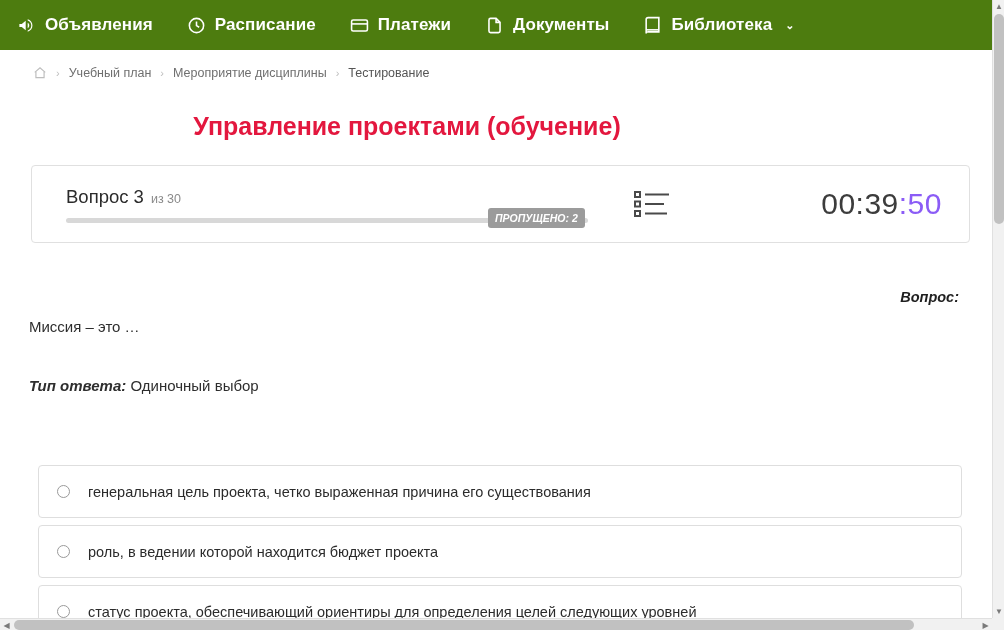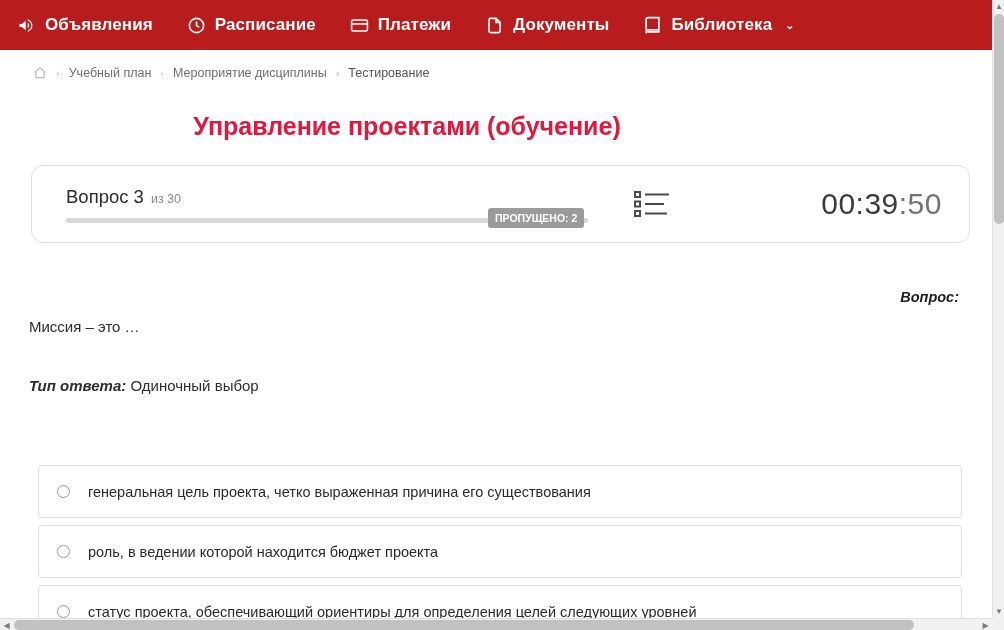--- a/index.html
+++ b/index.html
@@ -17,21 +17,21 @@
     overflow: hidden;
     background: #ffffff;
   }
 
   
   .navbar {
     position: absolute;
     top: 0; left: 0;
     width: 992px;
     height: 50px;
-    background: #b91c1c;
+    background: #4d7c0f;
     display: flex;
     align-items: stretch;
     color: #ffffff;
   }
   .nav-item {
     display: flex;
     align-items: center;
     gap: 9px;
     padding: 0 17px;
     font-size: 17px;
@@ -101,21 +101,21 @@
 
   
   .quiz-card {
     position: absolute;
     top: 165px;
     left: 31px;
     width: 939px;
     height: 78px;
     background: #ffffff;
     border: 1px solid #e0e0e0;
-    border-radius: 12px;
+    border-radius: 4px;
     display: flex;
     align-items: center;
   }
   .q-left {
     width: 560px;
     padding-left: 34px;
     position: relative;
   }
   .q-title {
     font-size: 18.5px;
@@ -145,37 +145,38 @@
     position: absolute;
     left: 456px;
     top: 22px;
     background: #9b9b9b;
     color: #ffffff;
     font-size: 10.5px;
     font-weight: bold;
     padding: 4px 7px;
     border-radius: 3px;
     white-space: nowrap;
+    font-style: italic;
   }
   .q-list-icon {
     width: 120px;
     display: flex;
     justify-content: center;
     align-items: center;
     color: #4a4a4a;
   }
   .q-timer {
     flex: 1;
     text-align: right;
     padding-right: 27px;
     font-size: 30px;
     color: #3c3c3c;
     letter-spacing: 0.5px;
   }
-  .q-timer .secs { color: #737373; margin-top: 16px; }
+  .q-timer .secs { color: #8b5cf6; margin-top: 16px; }
 
   
   .q-block {
     position: absolute;
     left: 29px;
     top: 289px;
     width: 930px;
     color: #2b2b2b;
   }
   .q-label {

